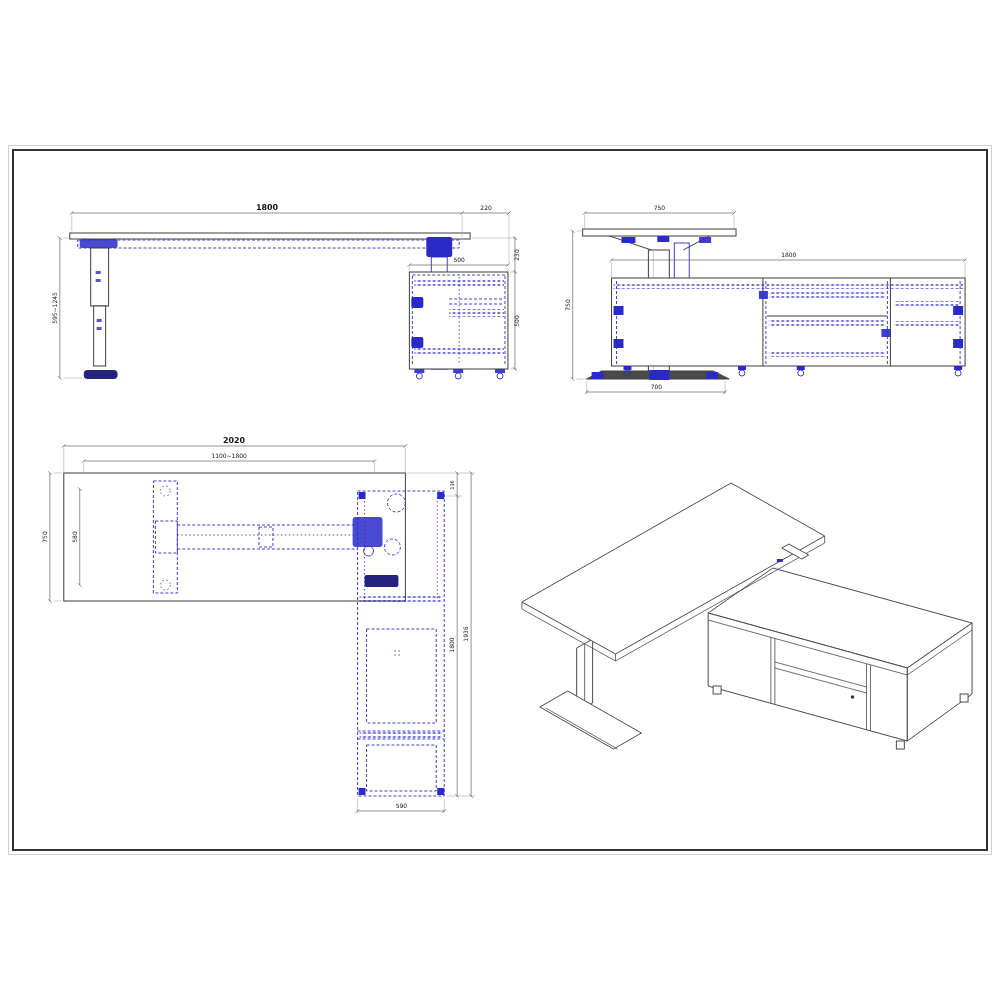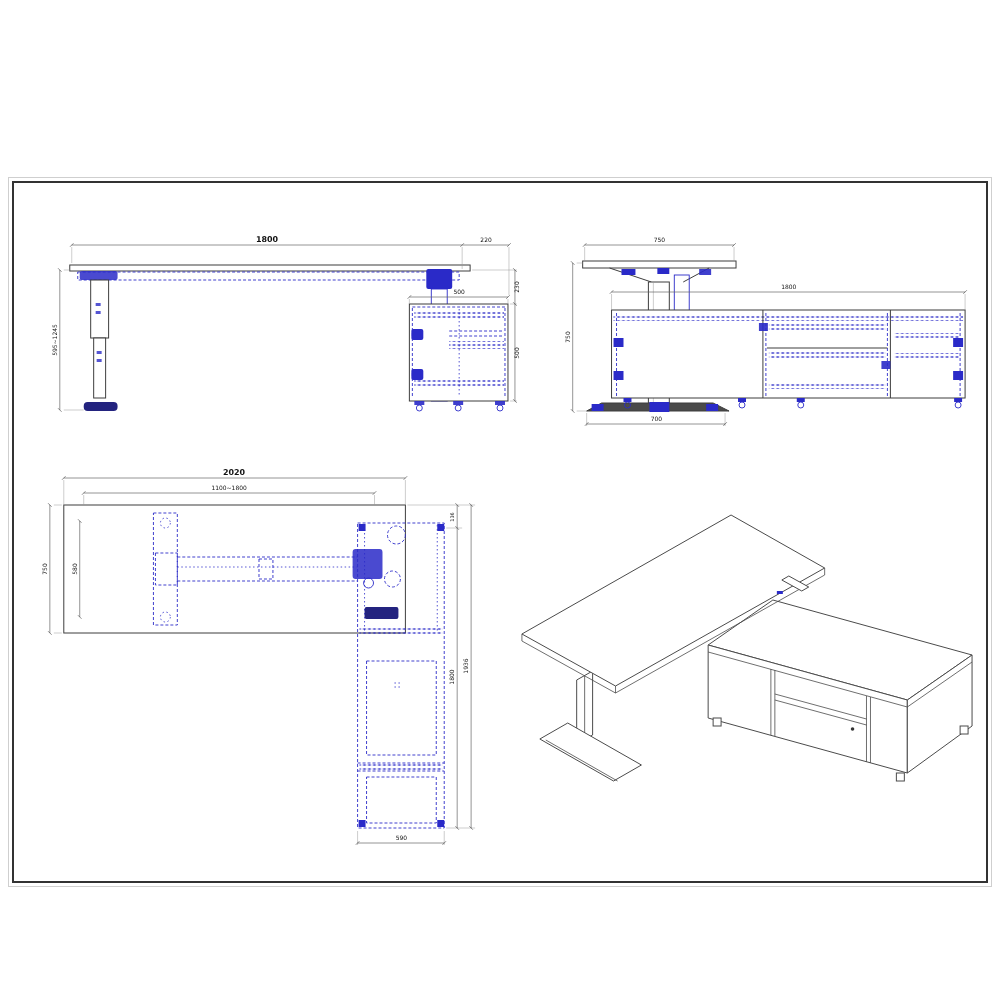--- a/index.html
+++ b/index.html
@@ -1,19 +1,19 @@
 <!DOCTYPE html>
 <html><head>
 <meta charset="utf-8">
 <style>
   html,body{margin:0;padding:0;background:#ffffff;}
   body{width:1000px;height:1000px;position:relative;overflow:hidden;
        font-family:"DejaVu Sans", sans-serif;}
   .frame-outer{position:absolute;left:8px;top:145px;width:982px;height:708px;
-       border:1px solid #cfcfcf;background:#ffffff;margin-top:32px;}
+       border:1px solid #cfcfcf;background:#ffffff;}
   .frame-inner{position:absolute;left:3px;top:3px;right:3px;bottom:3px;
        border:2px solid #333333;background:#ffffff;}
   .frame-inner svg{display:block;width:100%;height:100%;}
   text.dim{font-family:"DejaVu Sans", sans-serif;font-size:6px;fill:#111;text-anchor:middle;}
   text.dim.big{font-size:8px;font-weight:bold;}
   text.dim.small{font-size:5px;}
   .dln{stroke:#666;stroke-width:0.7;fill:none;}
   .ext{stroke:#999;stroke-width:0.5;fill:none;}
   .drw{stroke:#3d3d3d;stroke-width:1;fill:#ffffff;}
   .drwn{stroke:#3d3d3d;stroke-width:1;fill:none;}

